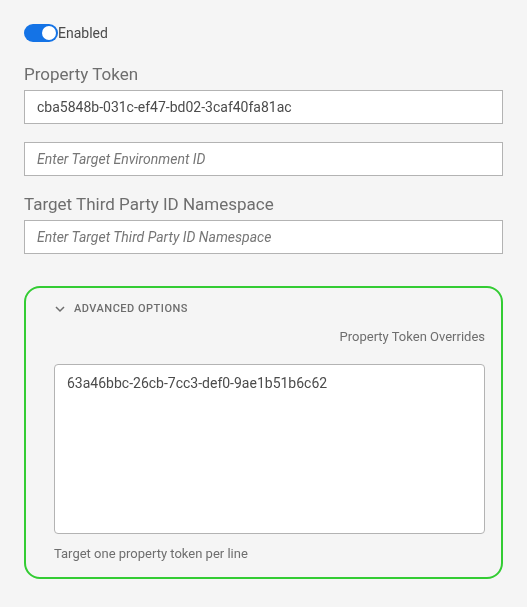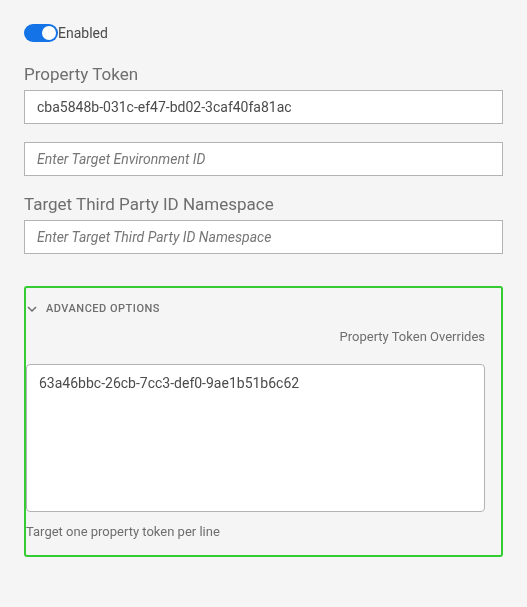--- a/index.html
+++ b/index.html
@@ -62,22 +62,22 @@
     .text-input::placeholder {
       font-style: italic;
       color: #767676;
     }
     .text-input.has-value {
       font-style: normal;
     }
     .advanced-section {
       margin-top: 32px;
       border: 2px solid #33cc33;
-      border-radius: 3px;
-      padding: 14px 16px 16px 0;
+      border-radius: 16px;
+      padding: 14px 16px 16px 28px;
       background: transparent;
     }
     .advanced-header {
       display: flex;
       align-items: center;
       gap: 8px;
       margin-bottom: 14px;
       cursor: pointer;
     }
     .chevron {
@@ -99,21 +99,21 @@
     }
     .overrides-label {
       font-size: 13px;
       color: #6e6e6e;
       margin-bottom: 20px;
       display: block;
       text-align: right;
     }
     .textarea {
       width: 100%;
-      height: 148px;
+      height: 170px;
       padding: 10px 12px;
       font-size: 14px;
       border: 1px solid #b3b3b3;
       border-radius: 4px;
       background: #fff;
       color: #4b4b4b;
       font-family: inherit;
       resize: none;
     }
     .help-text {

